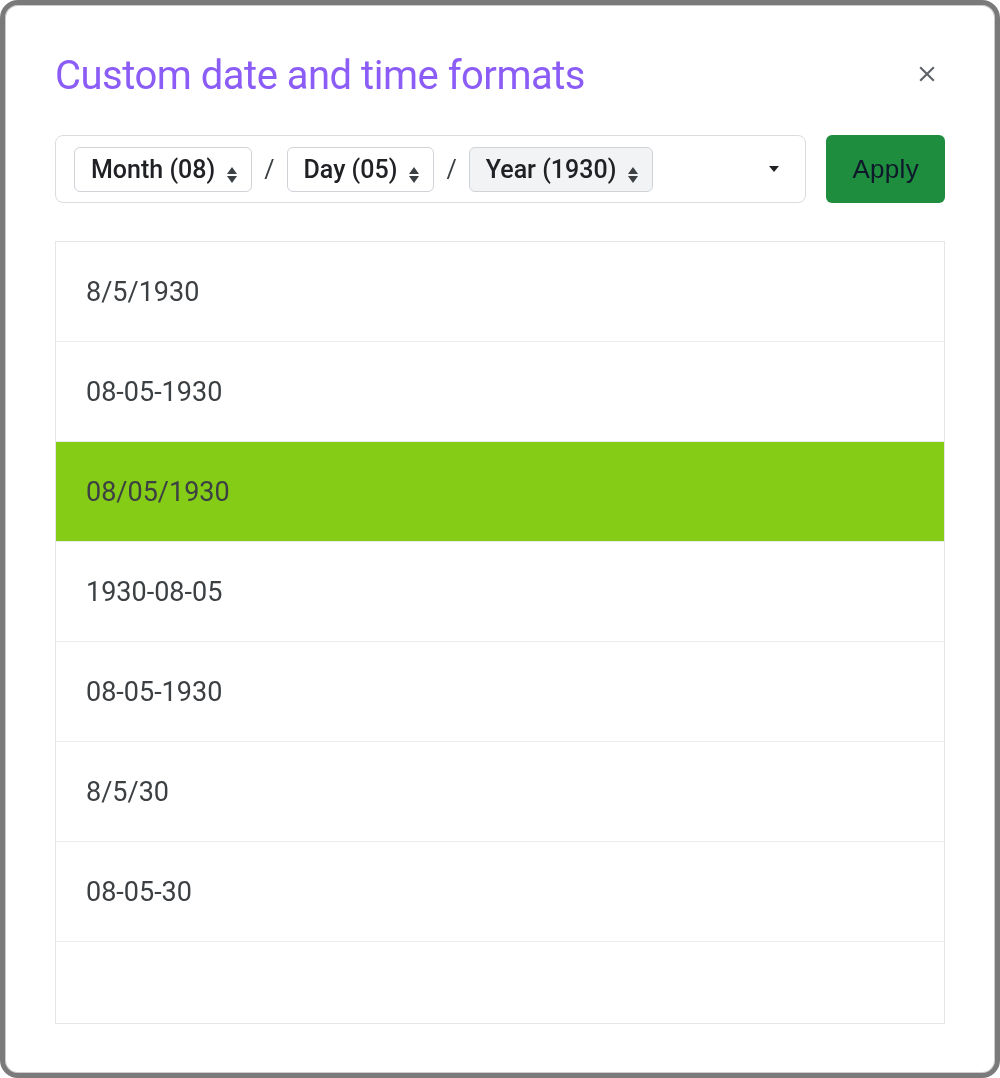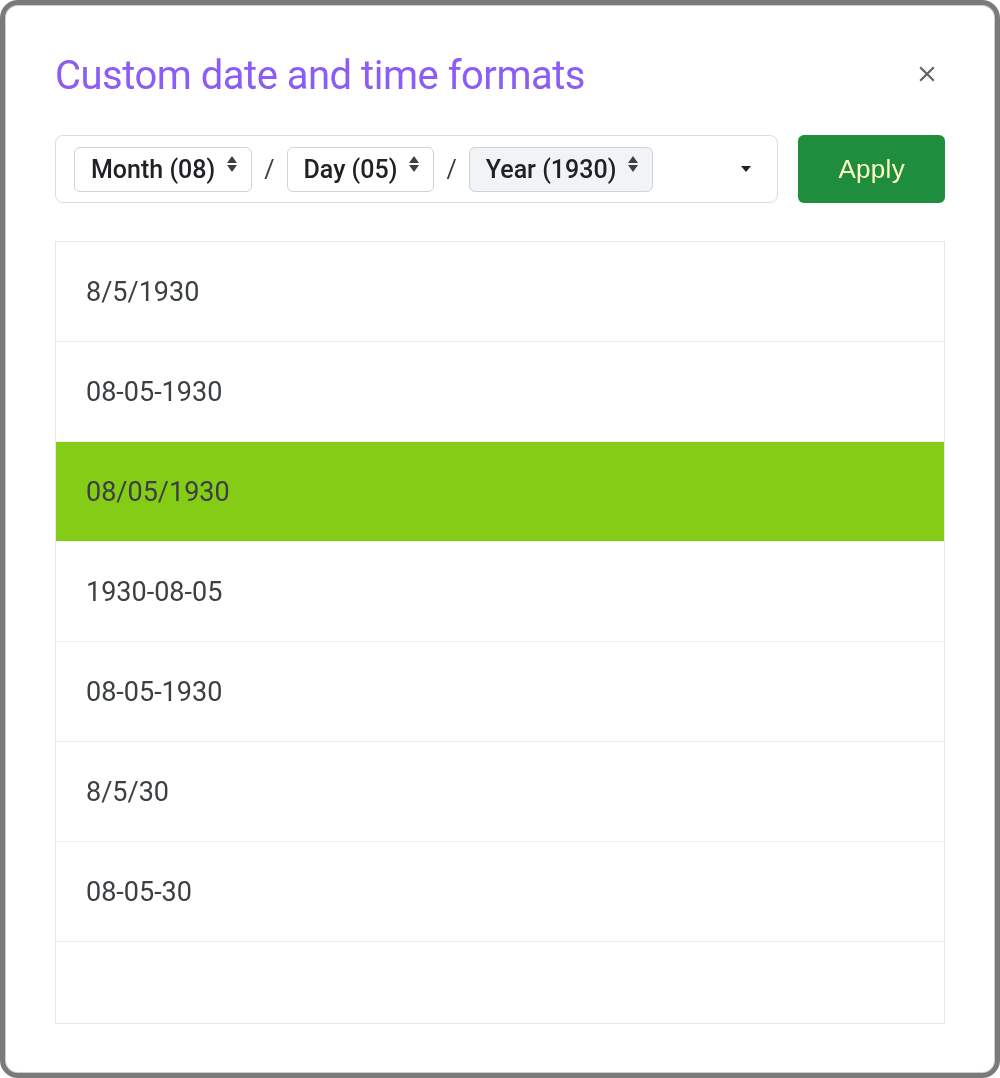--- a/index.html
+++ b/index.html
@@ -58,21 +58,21 @@
     border: 1px solid #dadce0;
     border-radius: 8px;
     height: 68px;
     display: flex;
     align-items: center;
     padding: 0 14px 0 18px;
     gap: 10px;
   }
   .token {
     display: inline-flex;
-    align-items: flex-start;
+    align-items: flex-end;
     gap: 10px;
     background: #fff;
     border: 1px solid #cfd3d8;
     border-radius: 6px;
     padding: 7px 12px 7px 16px;
     font-size: 25px;
     color: #202124;
     font-weight: 500;
     cursor: pointer;
   }
@@ -94,26 +94,26 @@
     margin-left: auto;
     display: flex; align-items: center; justify-content: center;
     width: 34px; height: 34px;
     cursor: pointer;
     color: #202124;
   }
   .add-token svg { width: 24px; height: 24px; }
 
   .apply-btn {
     background: #1e8e3e;
-    color: #fef9c3;
+    color: #0f172a;
     border: none;
     border-radius: 6px;
     font-size: 26px;
     font-weight: 500;
-    padding: 0 40px;
+    padding: 0 26px;
     height: 68px;
     cursor: pointer;
     letter-spacing: 0.3px;
   }
 
   .list-box {
     flex: 1;
     border: 1px solid #e4e6e9;
     border-radius: 0;
     overflow: hidden;

